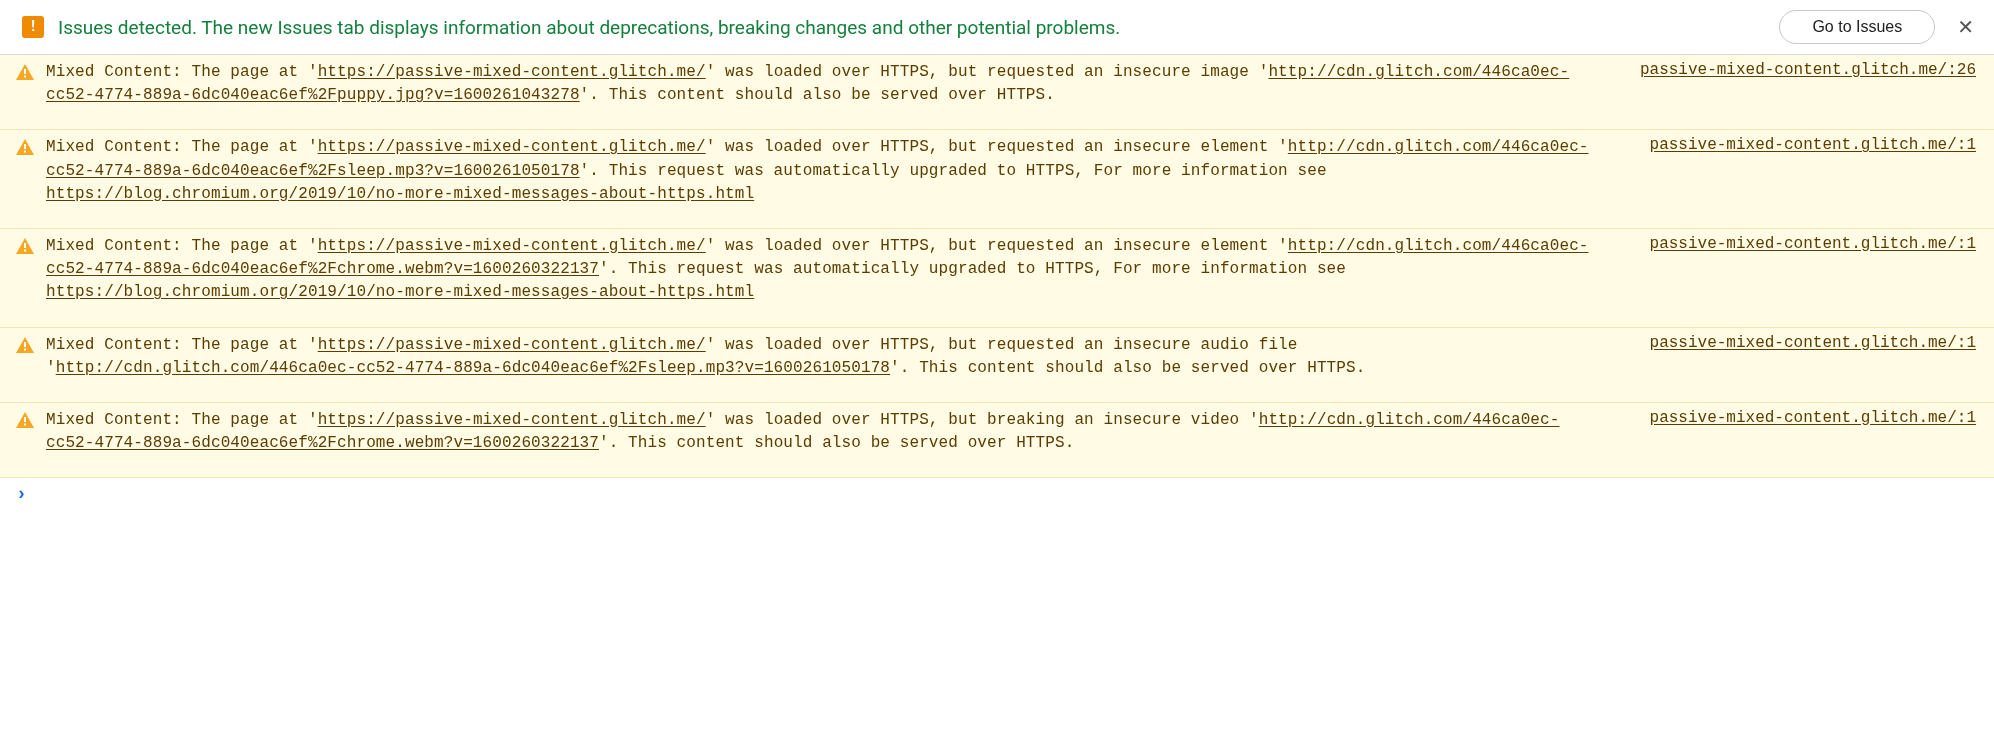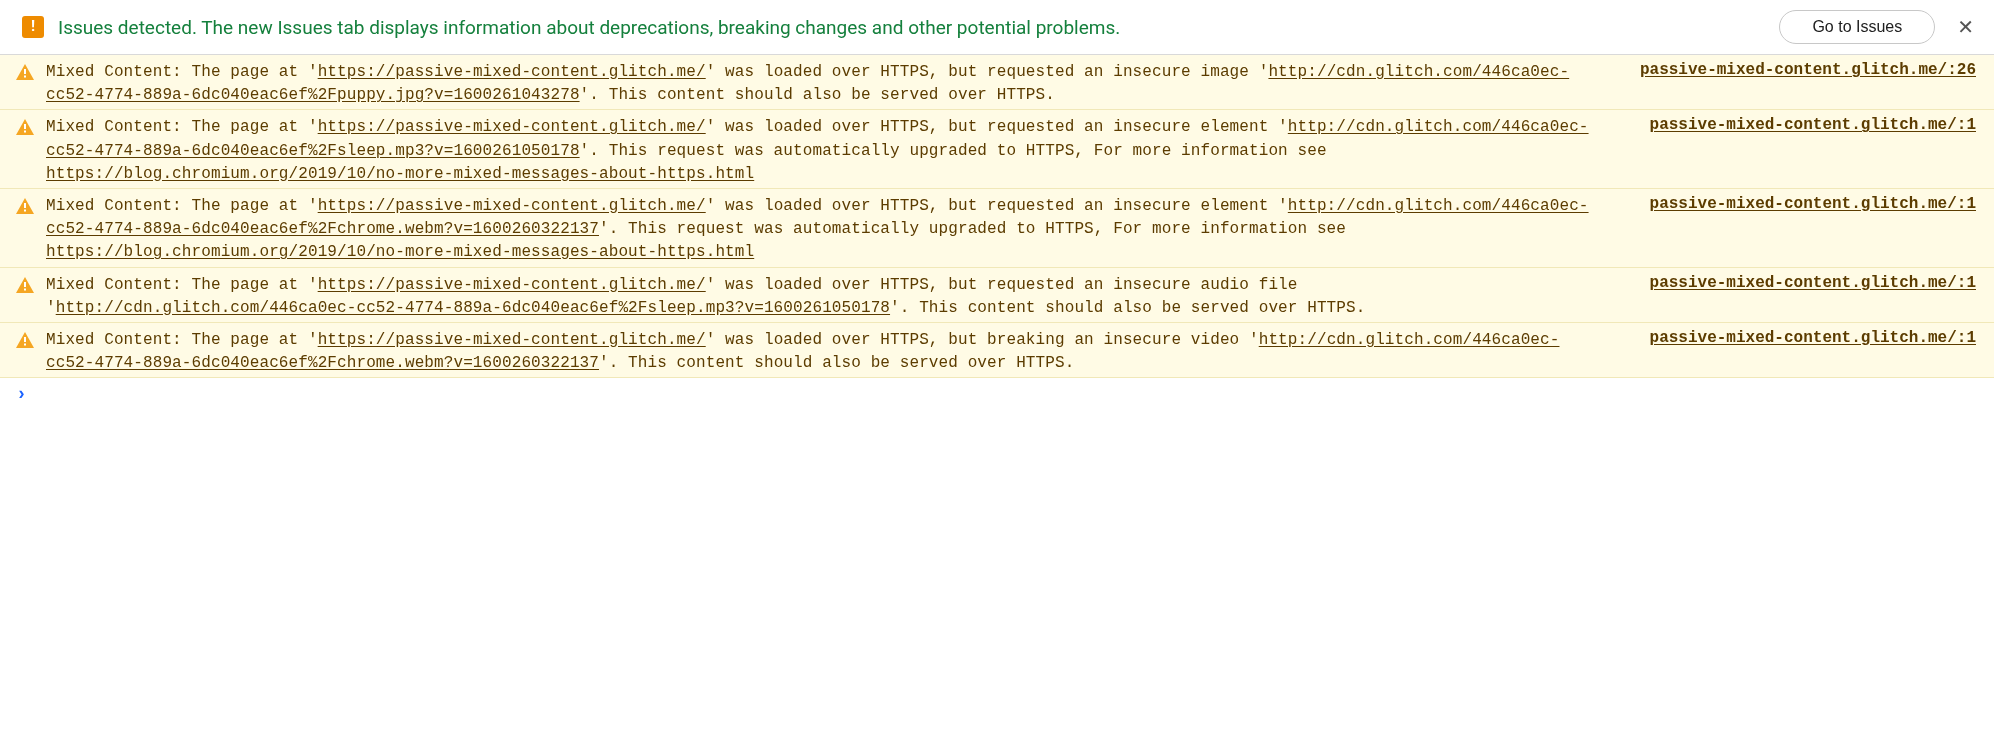--- a/index.html
+++ b/index.html
@@ -59,21 +59,21 @@
     padding: 0 4px 0 8px;
     line-height: 1;
   }
 
   
   .rows { }
   .warn-row {
     display: flex;
     align-items: flex-start;
     gap: 12px;
-    padding: 6px 18px 2px 16px;
+    padding: 6px 18px 22px 16px;
     background: #fffbe5;
     border-bottom: 1px solid #f1e8b8;
   }
   .warn-icon {
     flex: 0 0 auto;
     width: 18px; height: 16px;
     margin-top: 3px;
   }
   .warn-icon svg { display: block; }
   .msg {
@@ -88,21 +88,20 @@
     color: #5c3c00;
     text-decoration: underline;
     text-underline-offset: 2px;
   }
   .src {
     flex: 0 0 auto;
     font-size: 16px;
     text-align: right;
     margin-left: 30px;
     white-space: nowrap;
-    font-weight: bold;
   }
   .src a {
     color: #5c3c00;
     text-decoration: underline;
     text-underline-offset: 2px;
   }
 
   
   .prompt {
     padding: 6px 16px 10px 16px;

